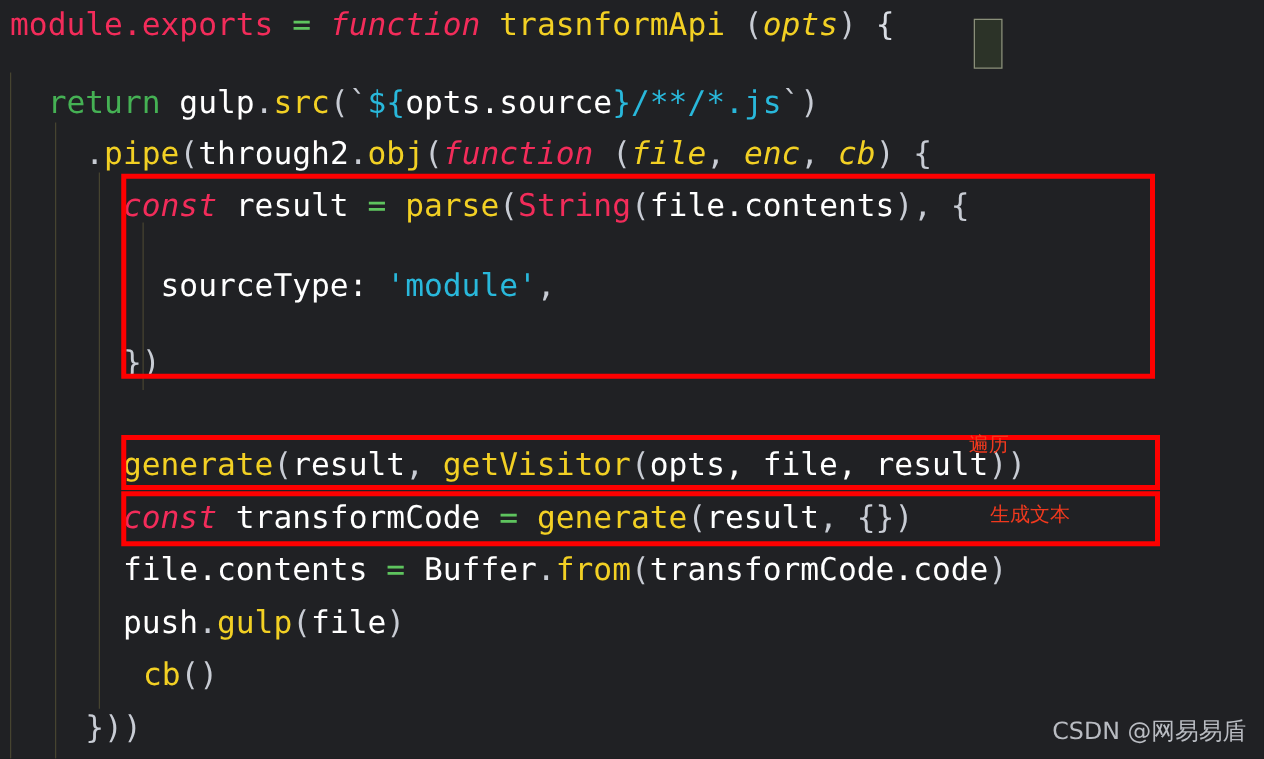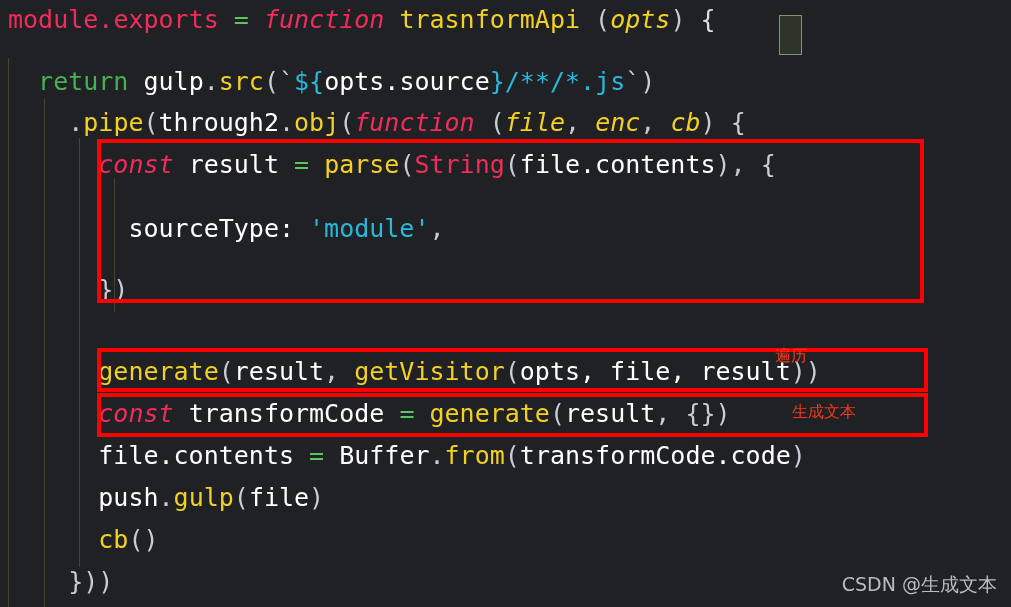--- a/index.html
+++ b/index.html
@@ -123,28 +123,28 @@
     <div class="line" style="top:312px;position:absolute;left:8px;"></div>
 
     <div class="line" style="top:352px;position:absolute;left:8px;"><span class="pad">      </span><span class="t-fn">generate</span><span class="t-punc">(</span><span class="t-var">result</span><span class="t-punc">, </span><span class="t-fn">getVisitor</span><span class="t-punc">(</span><span class="t-var">opts, file, result</span><span class="t-punc">))</span></div>
 
     <div class="line" style="top:394px;position:absolute;left:8px;"><span class="pad">      </span><span class="t-kw">const</span><span class="pad"> </span><span class="t-var">transformCode</span><span class="pad"> </span><span class="t-op">=</span><span class="pad"> </span><span class="t-fn">generate</span><span class="t-punc">(</span><span class="t-var">result</span><span class="t-punc">, </span><span class="t-punc">{}</span><span class="t-punc">)</span></div>
 
     <div class="line" style="top:436px;position:absolute;left:8px;"><span class="pad">      </span><span class="t-var">file.contents</span><span class="pad"> </span><span class="t-op">=</span><span class="pad"> </span><span class="t-var">Buffer</span><span class="t-punc">.</span><span class="t-fn">from</span><span class="t-punc">(</span><span class="t-var">transformCode.code</span><span class="t-punc">)</span></div>
 
     <div class="line" style="top:478px;position:absolute;left:8px;"><span class="pad">      </span><span class="t-var">push</span><span class="t-punc">.</span><span class="t-fn">gulp</span><span class="t-punc">(</span><span class="t-var">file</span><span class="t-punc">)</span></div>
 
-    <div class="line" style="top:520px;position:absolute;left:8px;"><span class="pad">      </span><span class="t-fn">cb</span><span class="t-punc">()</span></div>
+    <div class="line" style="top:520px;position:absolute;left:24px;"><span class="pad">      </span><span class="t-fn">cb</span><span class="t-punc">()</span></div>
 
     <div class="line" style="top:562px;position:absolute;left:8px;"><span class="pad">    </span><span class="t-punc">}))</span></div>
 
   </div>
 
   <div class="redbox" style="left:97px;  top:139px; width:827px; height:164px;"></div>
   <div class="redbox" style="left:97px;  top:348px; width:831px; height:44px;"></div>
   <div class="redbox" style="left:97px;  top:393px; width:831px; height:44px;"></div>
 
   <div class="cn-note small" style="left:775px; top:348px;">遍历</div>
   <div class="cn-note small" style="left:792px; top:404px;">生成文本</div>
 
-  <div id="watermark">CSDN @生成文本</div>
+  <div id="watermark">CSDN @网易易盾</div>
 
 </div>
 
 </body></html>

